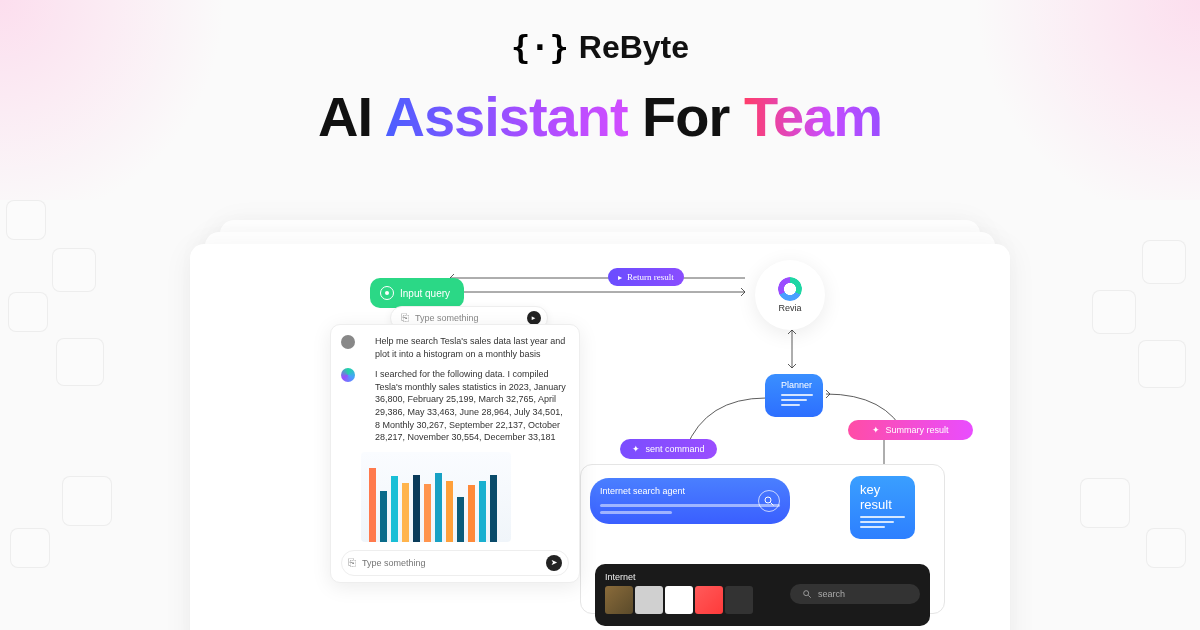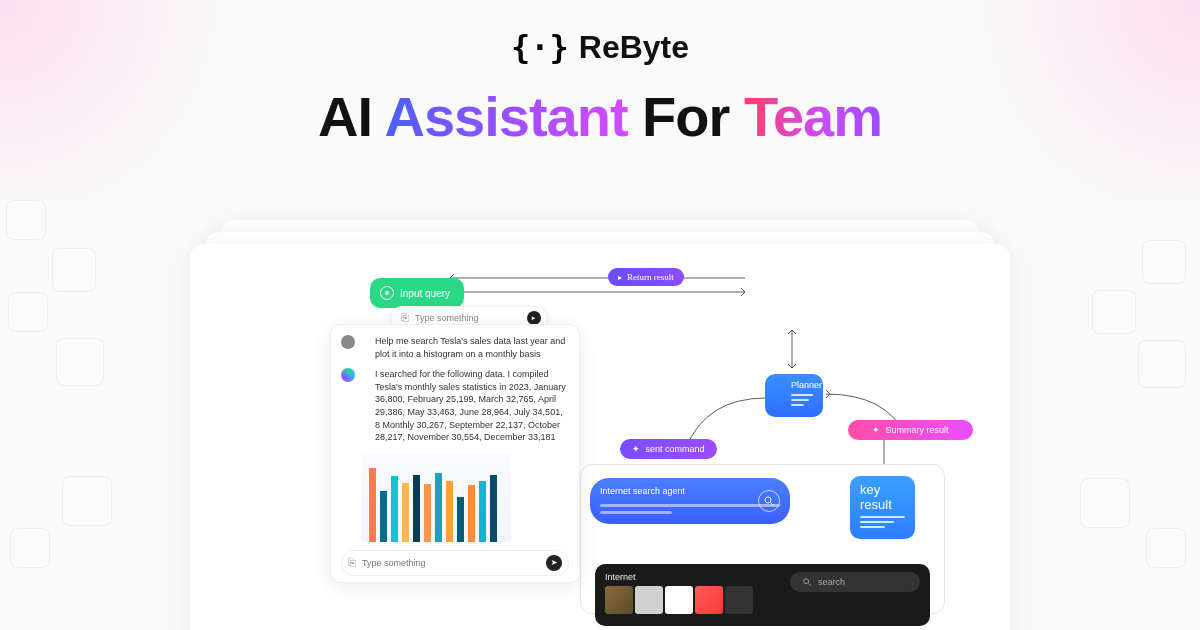--- a/index.html
+++ b/index.html
@@ -214,21 +214,21 @@
   mask: radial-gradient(circle at center, transparent 35%, black 36%);
   -webkit-mask: radial-gradient(circle at center, transparent 35%, black 36%);
 }
 .revia-name { font-size: 9px; color: #333; font-weight: 500; }
 
 .planner-chip {
   position: absolute;
   top: 130px; left: 575px;
   background: linear-gradient(180deg,#3a8fff,#2d6fff);
   color: #fff;
-  padding: 6px 10px 8px 26px;
+  padding: 6px 10px 8px 16px;
   border-radius: 10px;
   font-size: 9px;
   width: 58px;
 }
 .planner-chip .lines { margin-top: 4px; }
 .planner-chip .lines div {
   height: 2px; background: rgba(255,255,255,0.8);
   border-radius: 2px; margin-bottom: 3px;
 }
 .planner-chip .lines div:nth-child(2){ width: 80%; }
@@ -347,21 +347,21 @@
 .internet-thumbs div:nth-child(3){ background: #fff; }
 .internet-thumbs div:nth-child(4){ background: linear-gradient(135deg,#ff5a5a,#ff3a3a); }
 .internet-thumbs div:nth-child(5){ background: #333; }
 .internet-search {
   background: #333;
   border-radius: 16px;
   padding: 5px 12px;
   display: flex; align-items: center; gap: 6px;
   color: #aaa;
   width: 130px;
-  margin-top: 0;
+  margin-top: 12px;
 }
 .internet-search svg { width: 10px; height: 10px; }
 
 svg.arrow-line { position: absolute; pointer-events: none; }
 </style>
 </head>
 <body>
 
 <div class="bg-gradient-tl"></div>
 <div class="bg-gradient-tr"></div>
@@ -445,20 +445,24 @@
         <span style="font-size:10px;color:#888">⎘</span>
         <span>Type something</span>
       </span>
       <span class="arrow">▸</span>
     </div>
 
     <div class="return-chip">
       <span>Return result</span>
     </div>
 
+    <div class="revia-logo">
+      <div class="revia-mark"></div>
+      <div class="revia-name">Revia</div>
+    </div>
 
     <div class="planner-chip">
       <span>Planner</span>
       <div class="lines">
           <div></div>
           <div></div>
           <div></div>
         </div>
     </div>
 

